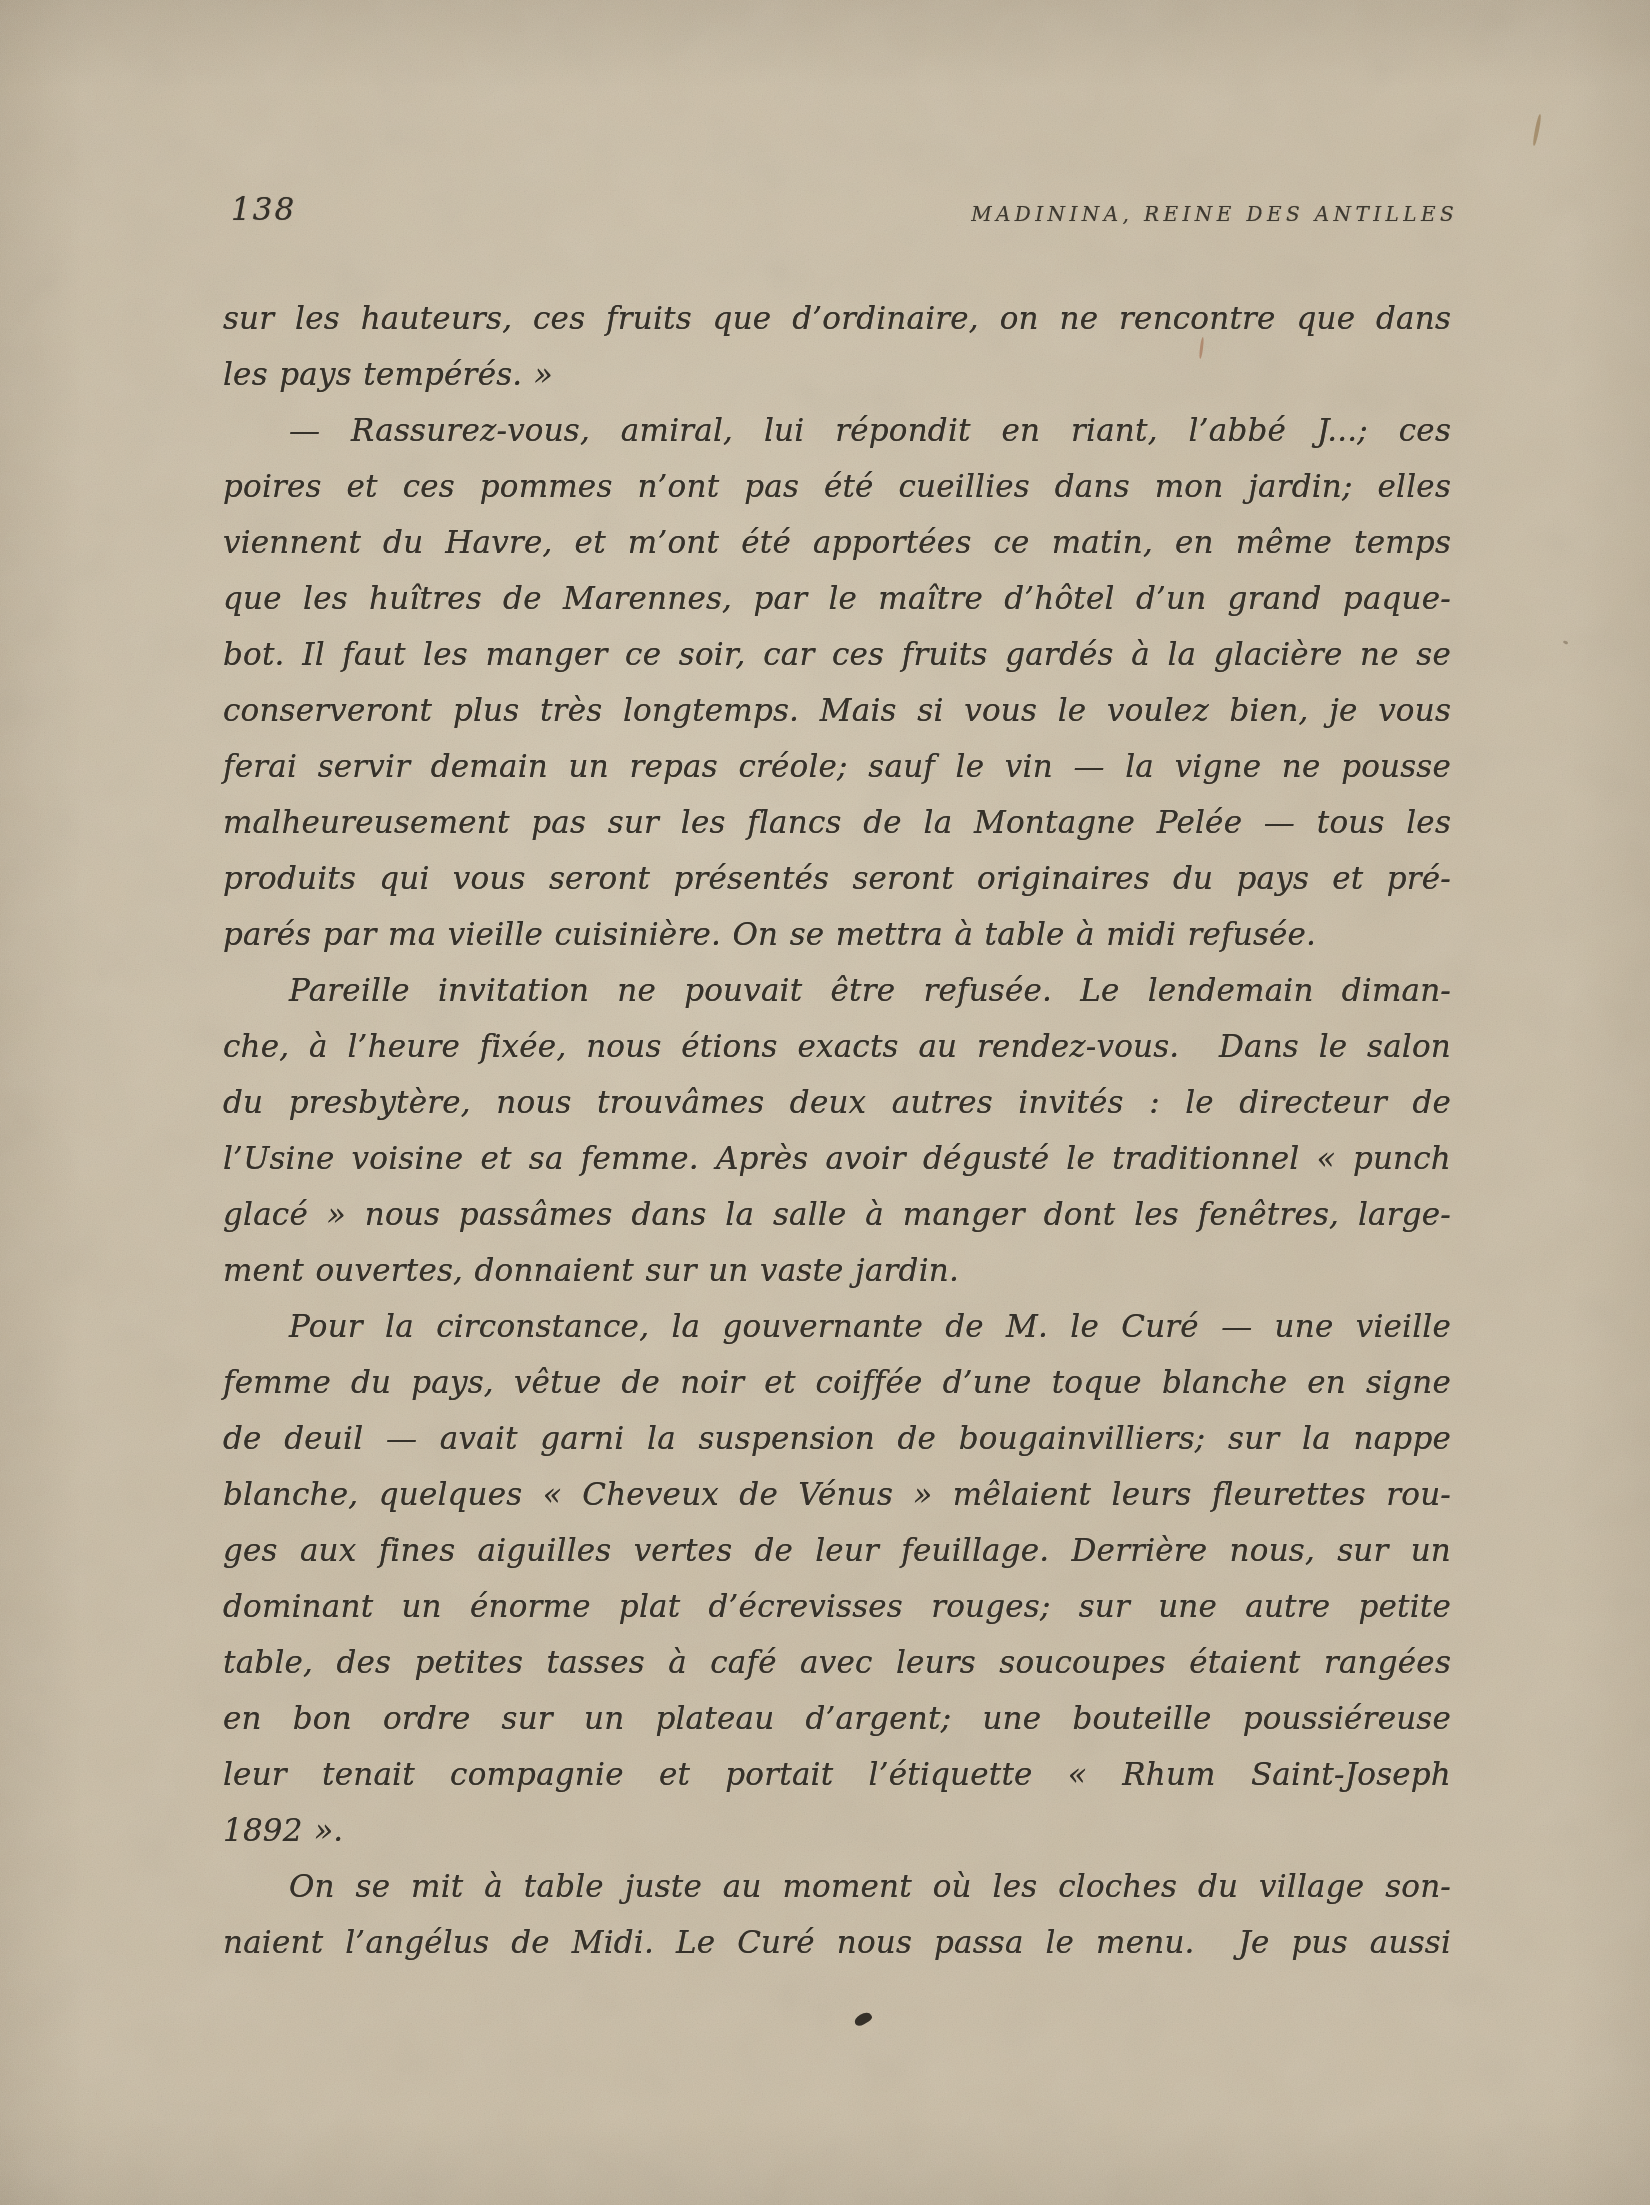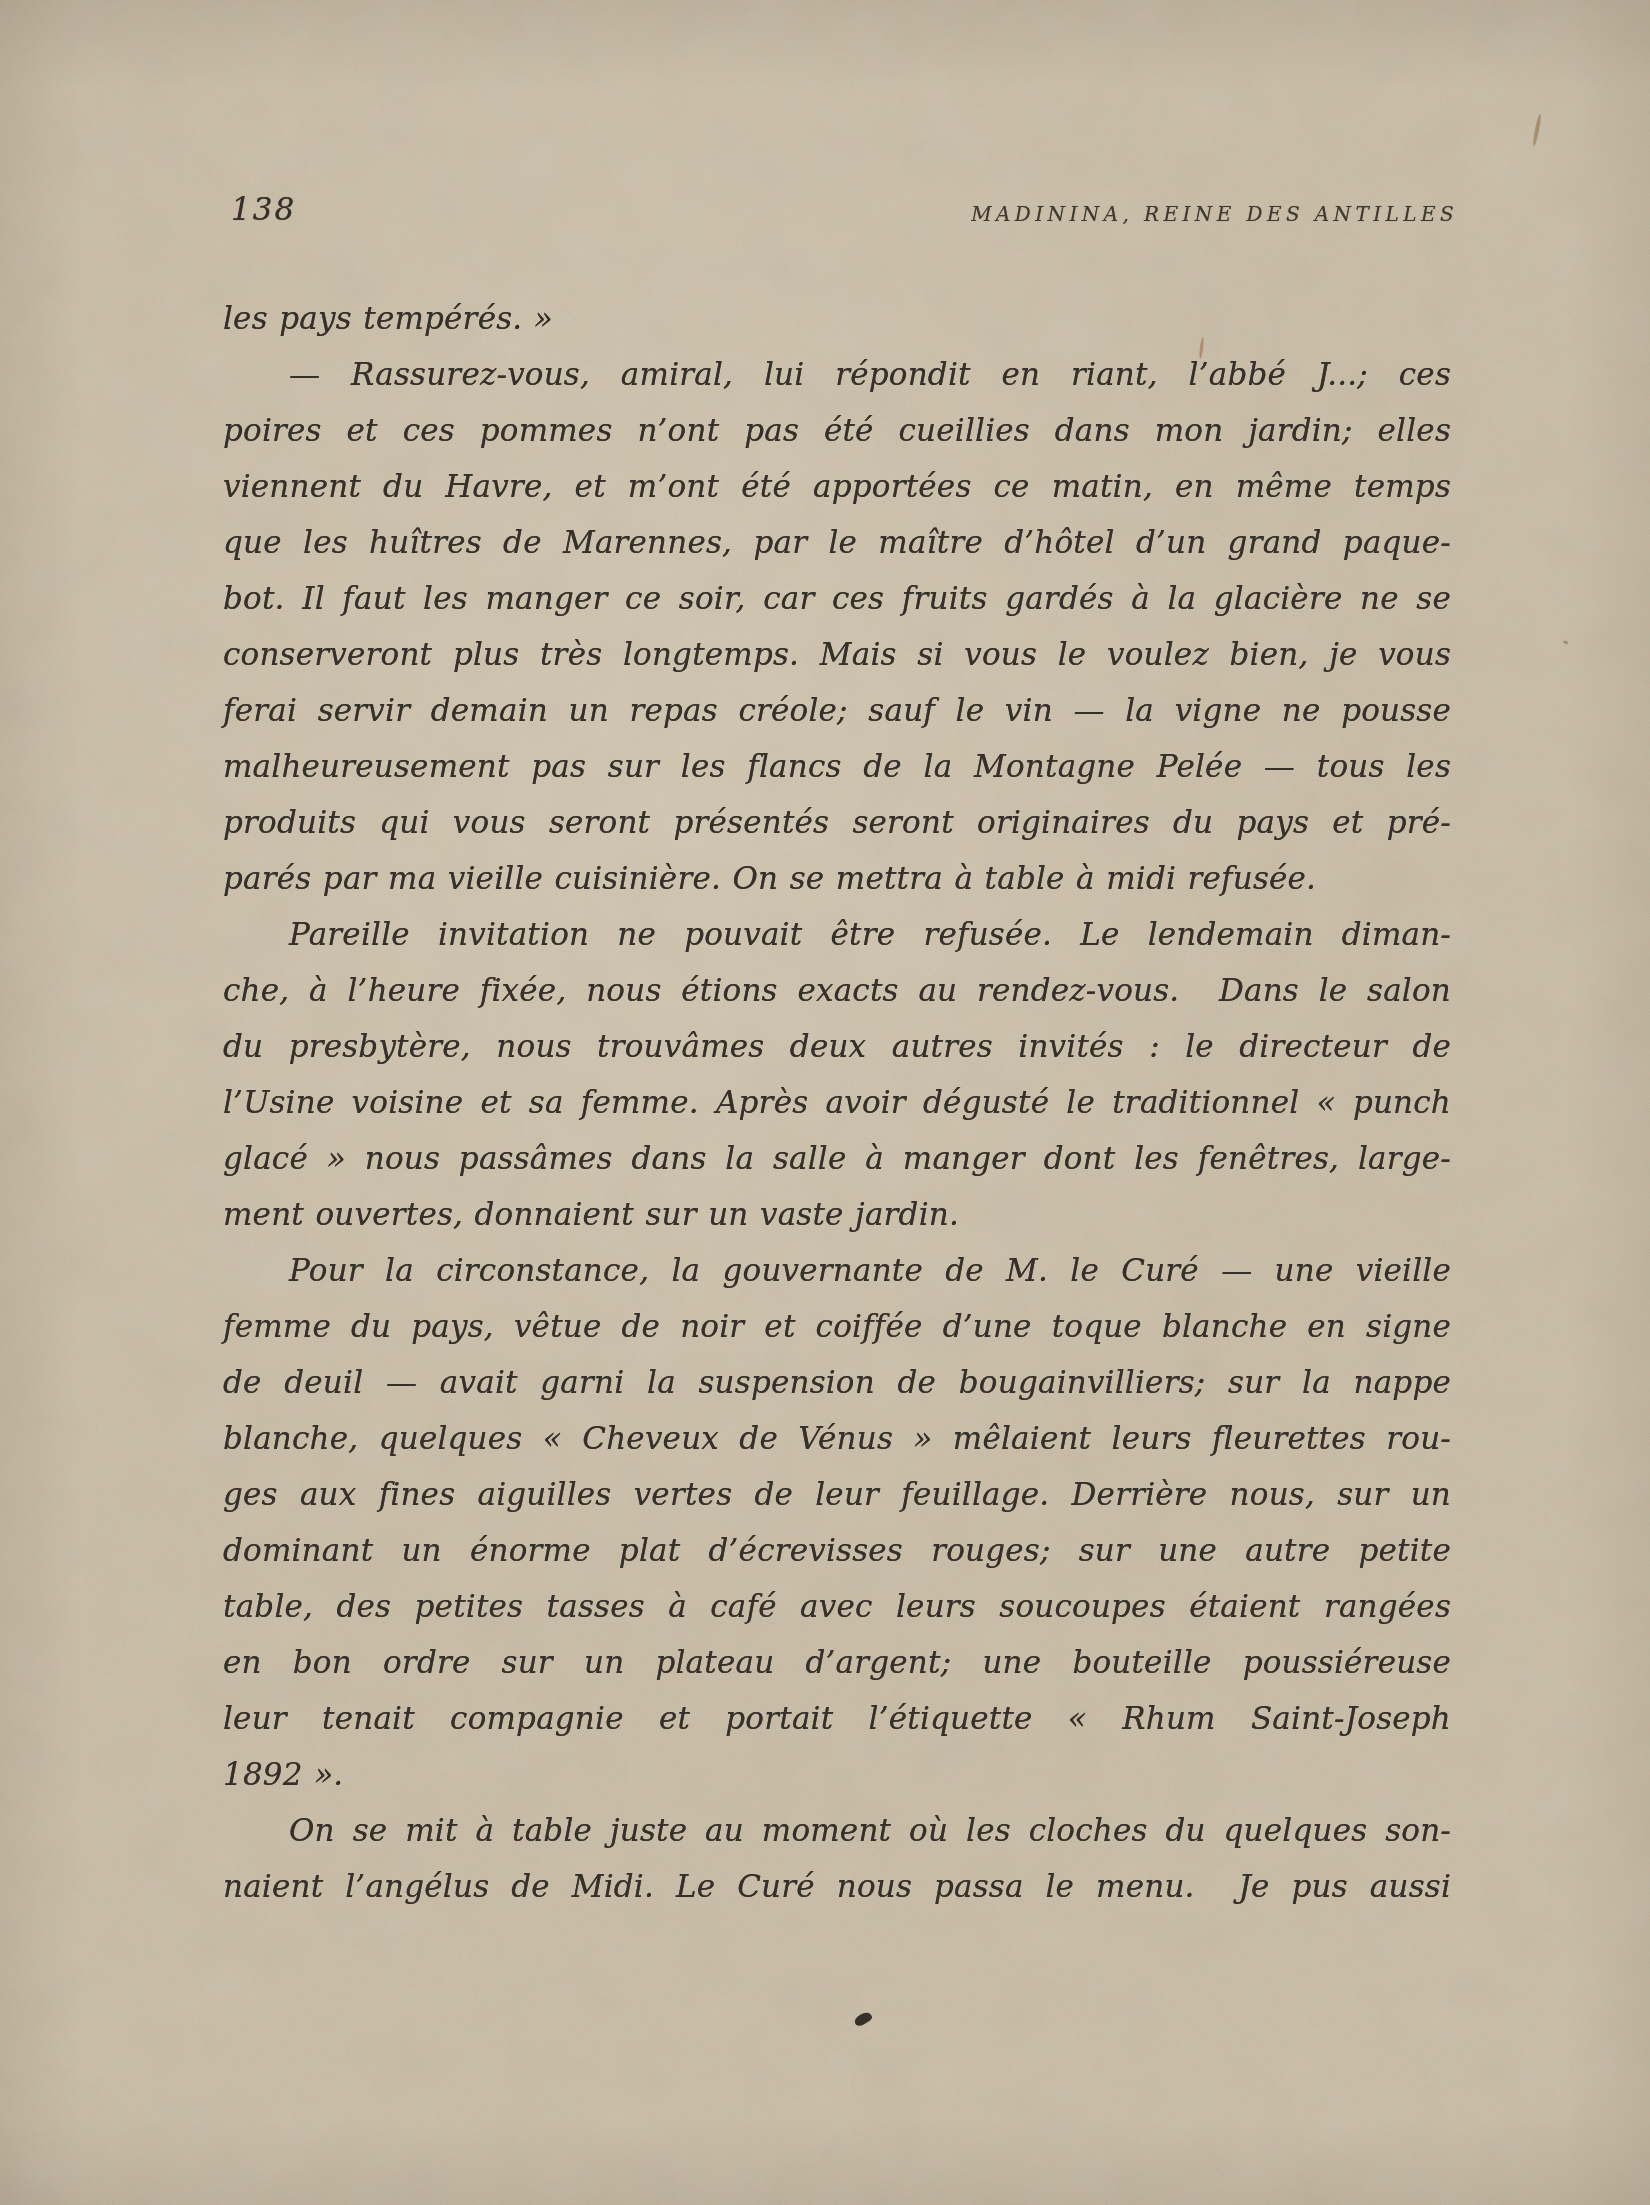--- a/index.html
+++ b/index.html
@@ -100,20 +100,21 @@
         </feComponentTransfer>
     </filter>
     <rect width="2439" height="3259" filter="url(#mottle)"></rect>
     <rect width="2439" height="3259" filter="url(#grain)"></rect>
   </svg>
 
   <div class="page-number">138</div>
   <div class="running-title">MADININA, REINE DES ANTILLES</div>
 
   <div class="textblock">
+      <div class="line">sur les hauteurs, ces fruits que d’ordinaire, on ne rencontre que dans</div>
       <div class="line nojust">les pays tempérés. »</div>
       <div class="line indent">— Rassurez-vous, amiral, lui répondit en riant, l’abbé J...; ces</div>
       <div class="line">poires et ces pommes n’ont pas été cueillies dans mon jardin; elles</div>
       <div class="line">viennent du Havre, et m’ont été apportées ce matin, en même temps</div>
       <div class="line">que les huîtres de Marennes, par le maître d’hôtel d’un grand paque-</div>
       <div class="line">bot. Il faut les manger ce soir, car ces fruits gardés à la glacière ne se</div>
       <div class="line">conserveront plus très longtemps. Mais si vous le voulez bien, je vous</div>
       <div class="line">ferai servir demain un repas créole; sauf le vin — la vigne ne pousse</div>
       <div class="line">malheureusement pas sur les flancs de la Montagne Pelée — tous les</div>
       <div class="line">produits qui vous seront présentés seront originaires du pays et pré-</div>
@@ -127,21 +128,21 @@
       <div class="line indent">Pour la circonstance, la gouvernante de M. le Curé — une vieille</div>
       <div class="line">femme du pays, vêtue de noir et coiffée d’une toque blanche en signe</div>
       <div class="line">de deuil — avait garni la suspension de bougainvilliers; sur la nappe</div>
       <div class="line">blanche, quelques « Cheveux de Vénus » mêlaient leurs fleurettes rou-</div>
       <div class="line">ges aux fines aiguilles vertes de leur feuillage. Derrière nous, sur un</div>
       <div class="line">dominant un énorme plat d’écrevisses rouges; sur une autre petite</div>
       <div class="line">table, des petites tasses à café avec leurs soucoupes étaient rangées</div>
       <div class="line">en bon ordre sur un plateau d’argent; une bouteille poussiéreuse</div>
       <div class="line">leur tenait compagnie et portait l’étiquette « Rhum Saint-Joseph</div>
       <div class="line nojust">1892 ».</div>
-      <div class="line indent">On se mit à table juste au moment où les cloches du quelques son-</div>
+      <div class="line indent">On se mit à table juste au moment où les cloches du village son-</div>
       <div class="line">naient l’angélus de Midi. Le Curé nous passa le menu.&nbsp; Je pus aussi</div>
     </div>
 
   <div>
       <div class="artifact" style="left: 1200px; top: 337px; width: 3.4px; height: 22px; background: rgb(160, 106, 76); opacity: 0.6; transform: rotate(7deg); border-radius: 45%;"></div>
       <div class="artifact" style="left: 1535px; top: 114px; width: 4px; height: 32px; background: rgb(138, 107, 66); opacity: 0.55; transform: rotate(11deg); border-radius: 45%;"></div>
       <div class="artifact" style="left: 1563px; top: 641px; width: 5.4px; height: 3.4px; background: rgb(111, 96, 73); opacity: 0.5; transform: rotate(20deg); border-radius: 50%;"></div>
       <div class="artifact" style="left: 854px; top: 2014px; width: 18px; height: 10px; background: rgb(40, 36, 30); opacity: 0.92; transform: rotate(-30deg); border-radius: 65% 70% 40% 55%;"></div>
     </div>
 

